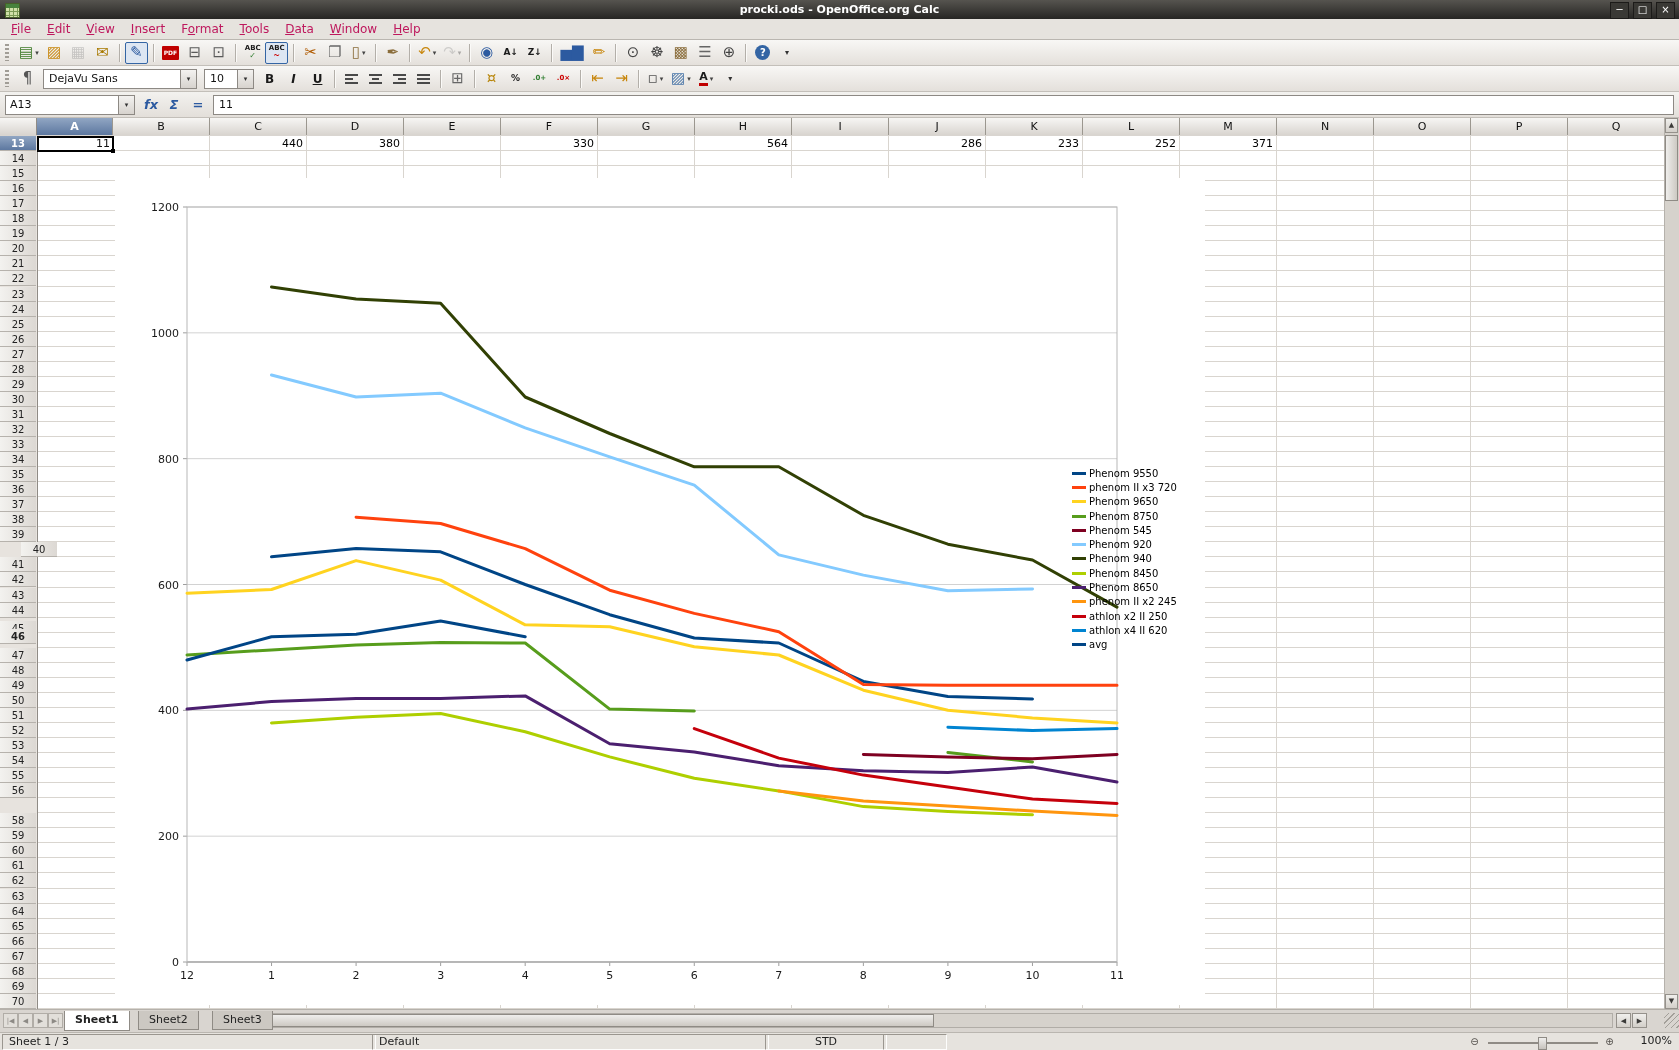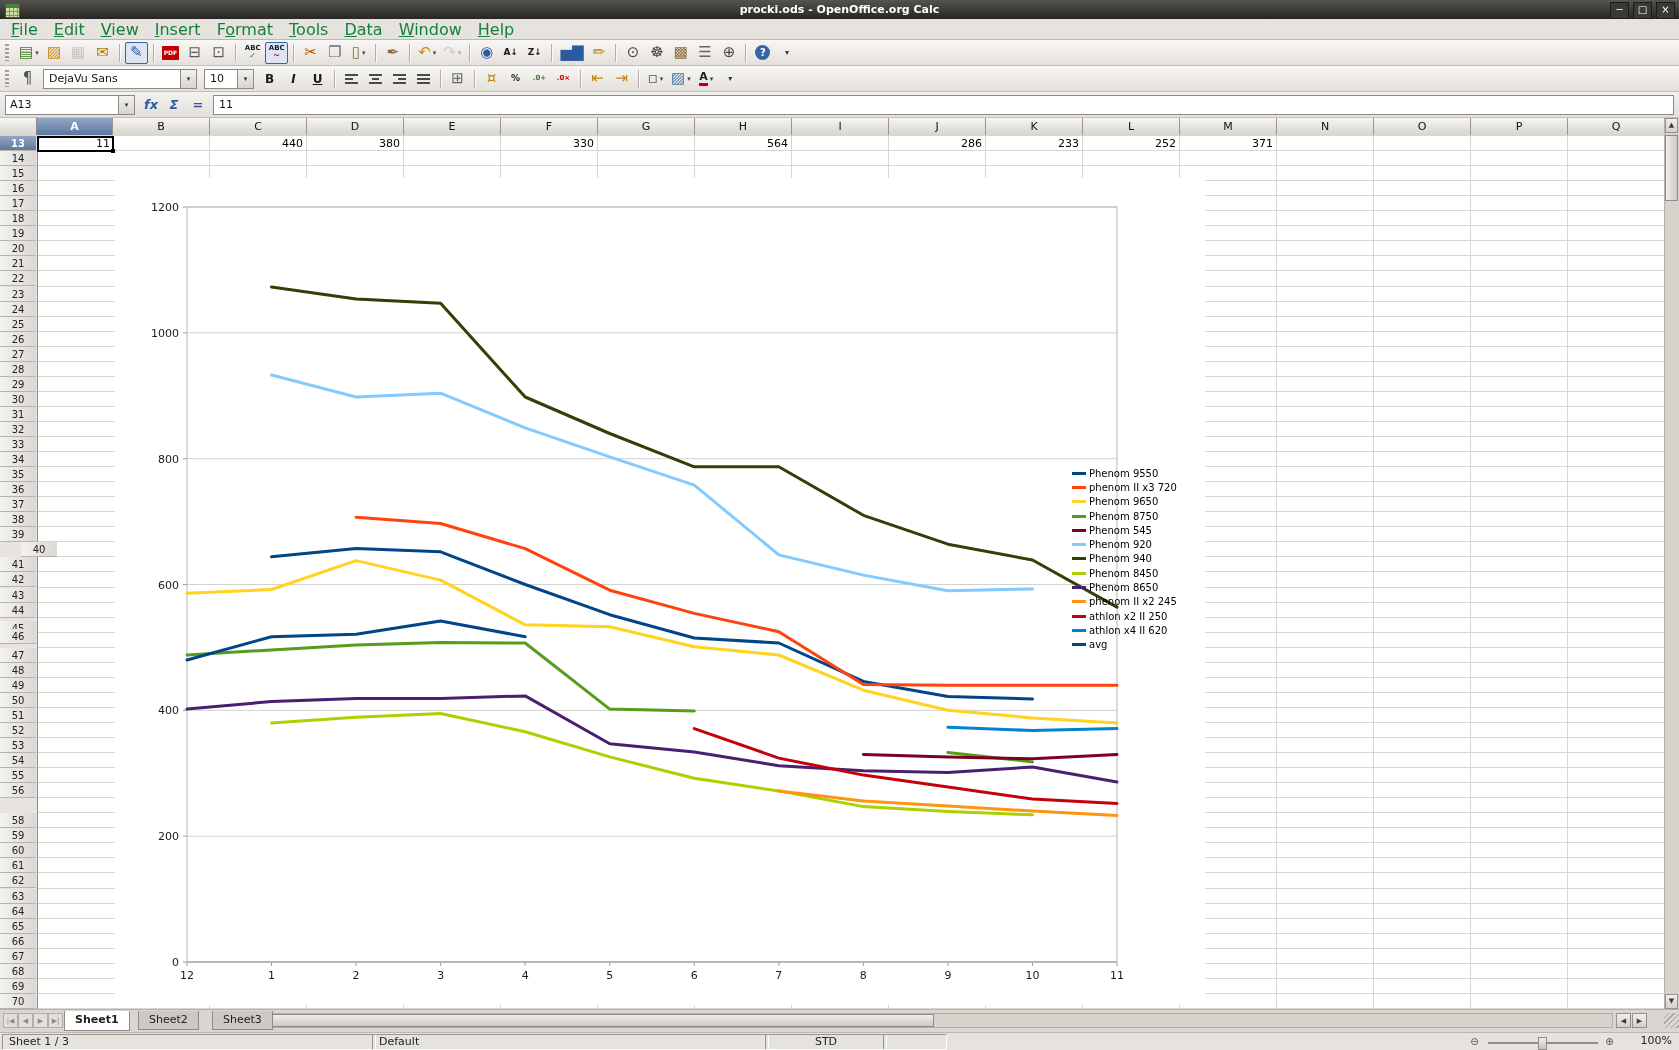--- a/index.html
+++ b/index.html
@@ -9,21 +9,21 @@
   #titlebar{position:absolute;left:0;top:0;right:0;height:19px;background:linear-gradient(#56544f,#262523);color:#fff}
   #win-icon{position:absolute;left:5px;top:3px;width:13px;height:13px;background:#cfe0a8;border:1px solid #47602a;
             background-image:linear-gradient(#47823c 0 4px,transparent 4px),
             repeating-linear-gradient(to right,transparent 0 3px,#7a9b55 3px 4px),
             repeating-linear-gradient(to bottom,transparent 0 3px,#7a9b55 3px 4px)}
   #title-text{position:absolute;left:0;right:0;top:0;line-height:19px;text-align:center;font-size:11px;font-weight:bold}
   #win-controls{position:absolute;right:4px;top:2px;display:flex;gap:4px}
   .wbtn{width:17px;height:15px;text-align:center;line-height:14px;font-size:10px;color:#fff;background:#3a3935;border:1px solid #1c1b19}
   
   #menubar{position:absolute;left:0;top:19px;right:0;height:20px;background:#e6e3de;border-bottom:1px solid #bab6b0;padding-left:3px;white-space:nowrap}
-  .menu-item{display:inline-block;padding:2px 8px 0 8px;line-height:17px;font-size:16px;color:#15803d}
+  .menu-item{display:inline-block;padding:2px 8px 0 8px;line-height:17px;font-size:12px;color:#be185d}
   
   .toolbar{position:absolute;left:0;right:0;background:linear-gradient(#f8f7f5,#e4e0db);border-bottom:1px solid #c3bfb9;
            display:flex;align-items:center;gap:1px;padding:0 2px;white-space:nowrap}
   #tb1{top:40px;height:25px}
   #tb2{top:66px;height:25px}
   .grip{width:4px;height:17px;margin:0 6px 0 3px;background:repeating-linear-gradient(to bottom,#a19d96 0 2px,transparent 2px 4px)}
   .tbtn{height:22px;min-width:23px;border:1px solid transparent;background:transparent;display:inline-flex;align-items:center;justify-content:center;padding:1px 2px;font-family:inherit}
   .tbtn.active{border:1px solid #3465a4;background:#dde6f2;border-radius:2px}
   .tbtn.disabled{opacity:.4}
   .glyph{font-size:15px;line-height:1;display:inline-flex;align-items:center;justify-content:center}
@@ -369,21 +369,21 @@
     <div class="rowh" style="top: 346.15px; height: 15.05px; line-height: 15.05px;">36</div>
     <div class="rowh" style="top: 361.2px; height: 15.05px; line-height: 15.05px;">37</div>
     <div class="rowh" style="top: 376.25px; height: 15.05px; line-height: 15.05px;">38</div>
     <div class="rowh" style="top: 391.3px; height: 15.05px; line-height: 15.05px;">39</div>
     <div class="rowh" style="top: 406.35px; height: 15.05px; line-height: 15.05px; margin-left: 21px;">40</div>
     <div class="rowh" style="top: 421.4px; height: 15.05px; line-height: 15.05px;">41</div>
     <div class="rowh" style="top: 436.45px; height: 15.05px; line-height: 15.05px;">42</div>
     <div class="rowh" style="top: 451.5px; height: 15.05px; line-height: 15.05px;">43</div>
     <div class="rowh" style="top: 466.55px; height: 15.05px; line-height: 15.05px;">44</div>
     <div class="rowh" style="top: 485px; height: 15.05px; line-height: 15.05px;">45</div>
-    <div class="rowh" style="top: 493px; height: 15.05px; line-height: 15.05px;">46</div>
+    <div class="rowh" style="top: 493px; height: 15.05px; line-height: 15.05px; font-weight: bold;">46</div>
     <div class="rowh" style="top: 511.7px; height: 15.05px; line-height: 15.05px;">47</div>
     <div class="rowh" style="top: 526.75px; height: 15.05px; line-height: 15.05px;">48</div>
     <div class="rowh" style="top: 541.8px; height: 15.05px; line-height: 15.05px;">49</div>
     <div class="rowh" style="top: 556.85px; height: 15.05px; line-height: 15.05px;">50</div>
     <div class="rowh" style="top: 571.9px; height: 15.05px; line-height: 15.05px;">51</div>
     <div class="rowh" style="top: 586.95px; height: 15.05px; line-height: 15.05px;">52</div>
     <div class="rowh" style="top: 602px; height: 15.05px; line-height: 15.05px;">53</div>
     <div class="rowh" style="top: 617.05px; height: 15.05px; line-height: 15.05px;">54</div>
     <div class="rowh" style="top: 632.1px; height: 15.05px; line-height: 15.05px;">55</div>
     <div class="rowh" style="top: 647.15px; height: 15.05px; line-height: 15.05px;">56</div>

